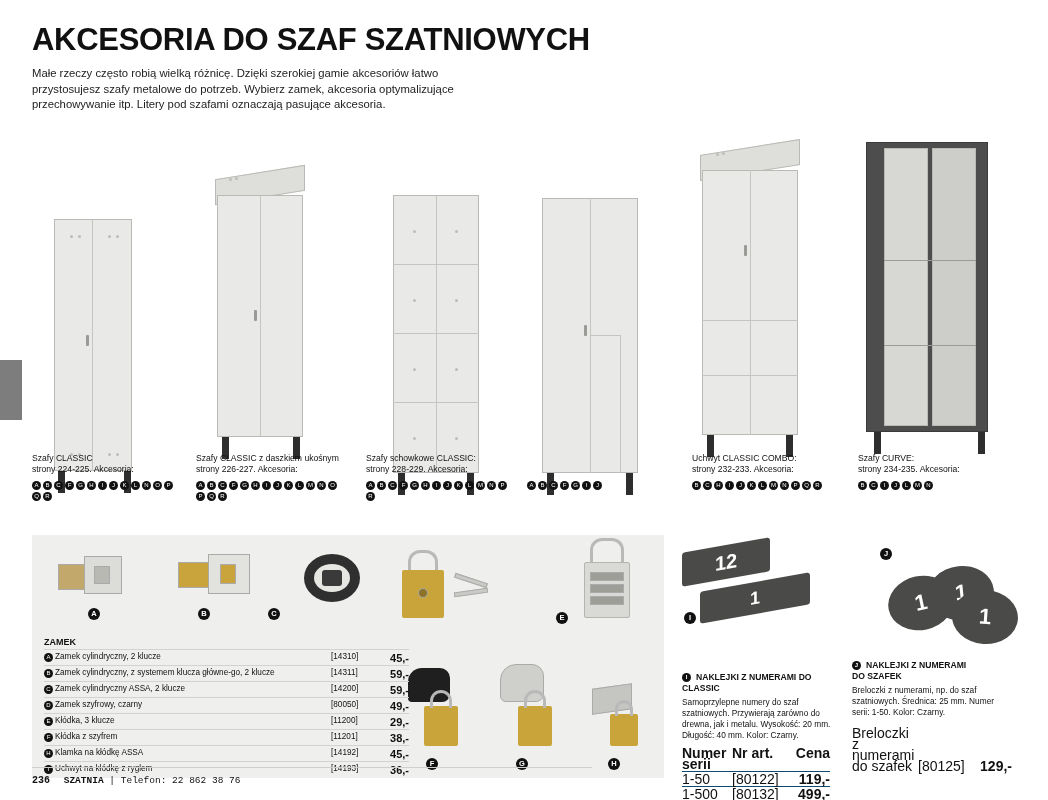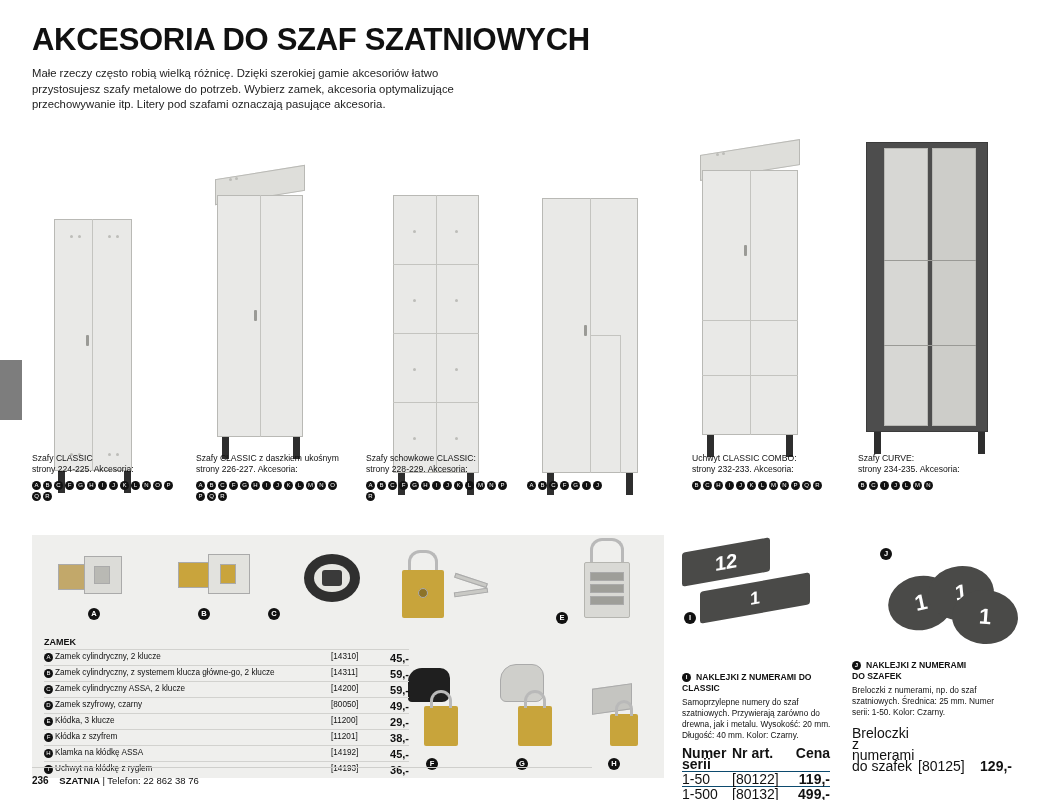--- a/index.html
+++ b/index.html
@@ -105,21 +105,21 @@
   .numplate {
     position:absolute; background:#4a4a48; color:#fff;
     font-weight:bold; text-align:center; border-radius:3px;
   }
   .keyfob {
     position:absolute; border-radius:50%;
     background:#4a4a48; color:#fff; text-align:center; font-weight:bold;
   }
 
   
-  .footer { position:absolute; left:32px; bottom:14px; font-size:9.5px; color:#111; }
+  .footer { position:absolute; left:32px; bottom:14px; font-size:9.5px; color:#111;font-family:Liberation Mono, monospace; }
   .footer .pg { font-weight:bold; font-size:10px; margin-right:8px; }
   .footer .sect { font-weight:bold; }
   .footer-rule { position:absolute; left:32px; bottom:32px; width:560px; height:1px; background:#cfcfcc; }
 </style>
 </head>
 <body>
 
 <div class="page">
 
   <div class="side-tab"></div>

